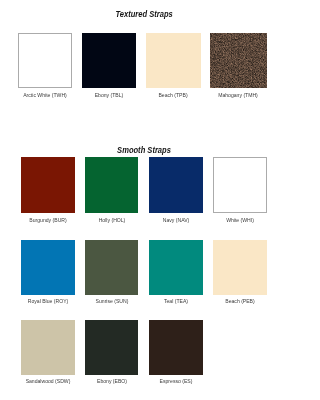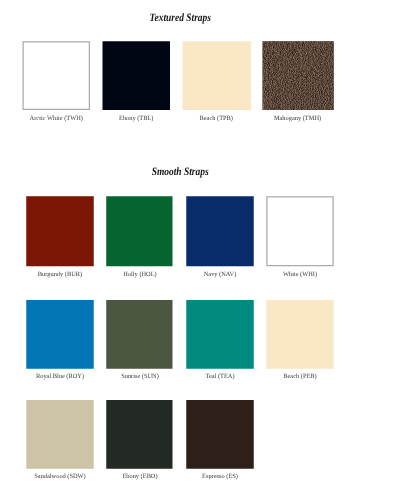--- a/index.html
+++ b/index.html
@@ -1,18 +1,18 @@
 <!DOCTYPE html>
 <html><head>
 <meta charset="utf-8">
 <title>Strap Color Chart</title>
 <style>
   html,body{margin:0;padding:0;background:#ffffff;width:288px;height:400px;overflow:hidden;}
   body{font-family:"Liberation Sans",sans-serif;}
-  .page{position:relative;width:288px;height:348px;background:#ffffff;font-family:Liberation Serif, serif;}
+  .page{position:relative;width:288px;height:348px;background:#ffffff;}
   .section{position:static;}
   .swatch-row{position:static;}
   .section-title{position:absolute;left:0;width:288px;text-align:center;
      font-size:9px;font-weight:bold;font-style:italic;color:#151515;line-height:9px;
      will-change:transform;}
   .section-title>span{display:inline-block;transform:scaleX(0.84);transform-origin:center;}
   .swatch{position:absolute;}
   .chip{position:absolute;left:0;top:0;width:100%;height:100%;box-sizing:border-box;overflow:hidden;}
   .speckle{display:block;}
   .lbl{position:absolute;left:50%;transform:translateX(-50%);white-space:nowrap;
@@ -45,21 +45,21 @@
                 <feColorMatrix in="t" type="matrix" values="0.70 0 0 0 0.005  0.55 0 0 0 0.004  0.45 0 0 0 0.003  0 0 0 0 1"></feColorMatrix>
               </filter>
               <rect width="57" height="56" filter="url(#speckle-filter)"></rect>
             </svg>
           </div>
         <div class="lbl" style="top:58.8px">Mahogany (TMH)</div>
       </div>
     </div>
   </div>
   <div class="section">
-    <div class="section-title" style="top:133px"><span>Smooth Straps</span></div>
+    <div class="section-title" style="top:146px"><span>Smooth Straps</span></div>
     <div class="swatch-row">
       <div class="swatch" style="left:21.4px;top:157px;width:53.2px;height:56.4px">
         <div class="chip" style="background:#7a1603" title="Burgundy (BUR)"></div>
         <div class="lbl" style="top:60px">Burgundy (BUR)</div>
       </div>
       <div class="swatch" style="left:85.4px;top:157px;width:52.8px;height:56.4px">
         <div class="chip" style="background:#056430" title="Holly (HOL)"></div>
         <div class="lbl" style="top:60px">Holly (HOL)</div>
       </div>
       <div class="swatch" style="left:148.8px;top:157px;width:53.8px;height:56.4px">

